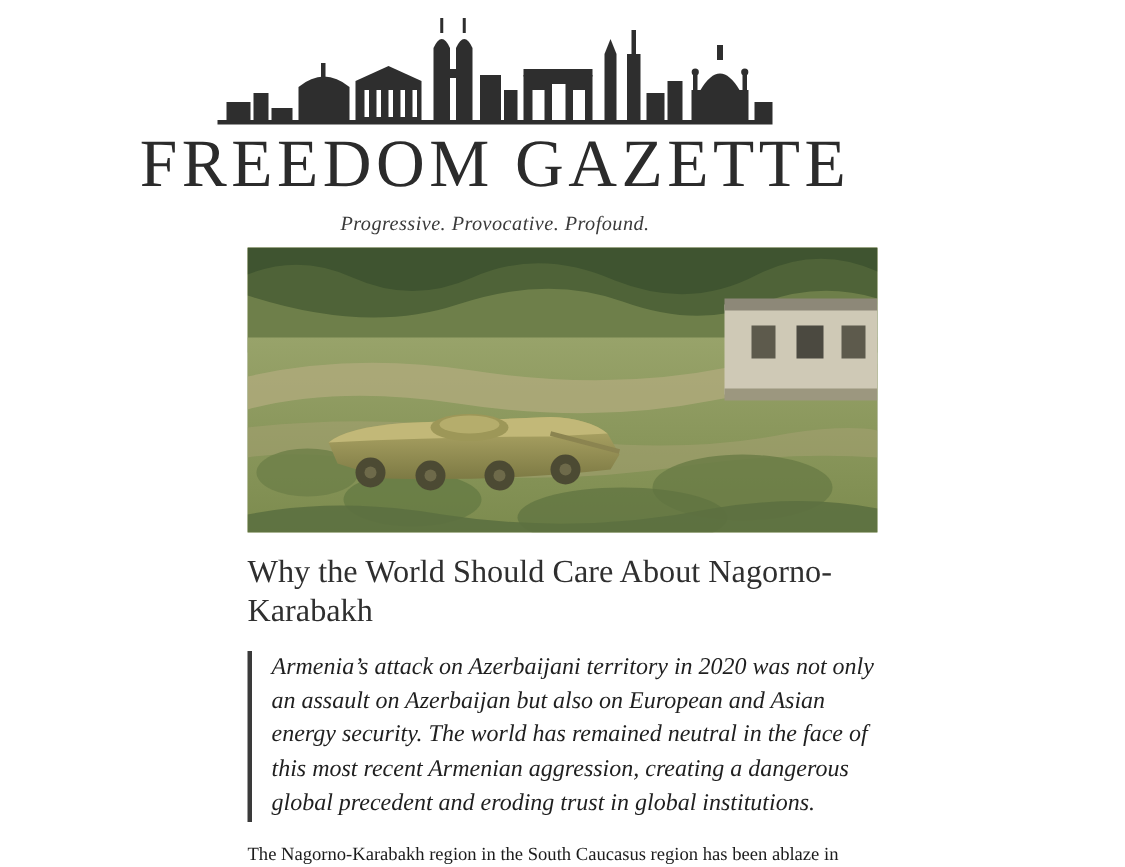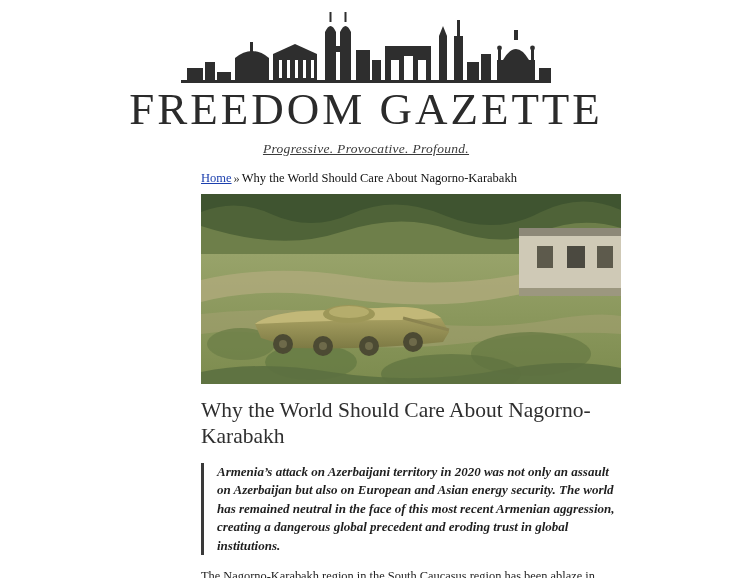--- a/index.html
+++ b/index.html
@@ -12,21 +12,20 @@
     height: 578px;
     overflow: hidden;
     font-family: "Liberation Serif", serif;
     color: #222222;
   }
   .page {
     position: relative;
     width: 660px;
     height: 578px;
     background: #ffffff;
-    margin-left: 36px;
   }
 
   
   .masthead {
     padding-top: 6px;
     text-align: center;
   }
   .skyline-wrap {
     width: 430px;
     height: 78px;
@@ -47,21 +46,20 @@
     margin-top: 2px;
     font-weight: 400;
   }
   .tagline {
     font-family: "Liberation Serif", serif;
     font-style: italic;
     font-size: 13.5px;
     color: #3a3a3a;
     margin-top: 8px;
     letter-spacing: 0.3px;
-    text-decoration: underline;
   }
 
   
   .breadcrumb {
     margin: 14px 0 0 165px;
     font-family: "Liberation Serif", serif;
     font-size: 12.5px;
     color: #1a1a1a;
   }
   .breadcrumb a {
@@ -107,24 +105,23 @@
     color: #333333;
     font-weight: 700;
   }
 
   .pullquote {
     margin-top: 14px;
     padding-left: 13px;
     border-left: 3px solid #3a3a3a;
     font-family: "Liberation Serif", serif;
     font-style: italic;
-    font-size: 13px;
+    font-size: 16px;
     line-height: 1.42;
     color: #1f1f1f;
-    font-weight: bold;
   }
   .body-para {
     margin-top: 13px;
     font-family: "Liberation Serif", serif;
     font-size: 12.4px;
     line-height: 1.45;
     color: #1c1c1c;
   }
 </style>
 </head>
@@ -189,23 +186,20 @@
           <circle cx="381.5" cy="42" r="2.4"></circle>
 
           <rect x="388" y="62" width="12" height="12"></rect>
         </g>
       </svg>
     </div>
     <div class="paper-title">FREEDOM GAZETTE</div>
     <div class="tagline">Progressive. Provocative. Profound.</div>
   </div>
 
-  <div class="breadcrumb">
-    <a href="#">Home</a><span class="sep">»</span><span class="current">Why the World Should Care About Nagorno-Karabakh</span>
-  </div>
 
   <div class="article">
 
     <div class="hero">
       <svg viewBox="0 0 420 190" xmlns="http://www.w3.org/2000/svg">
         <defs>
           <linearGradient id="sky" x1="0" y1="0" x2="0" y2="1">
             <stop offset="0%" stop-color="#b9c7a5"></stop>
             <stop offset="100%" stop-color="#8d9e6d"></stop>
           </linearGradient>

